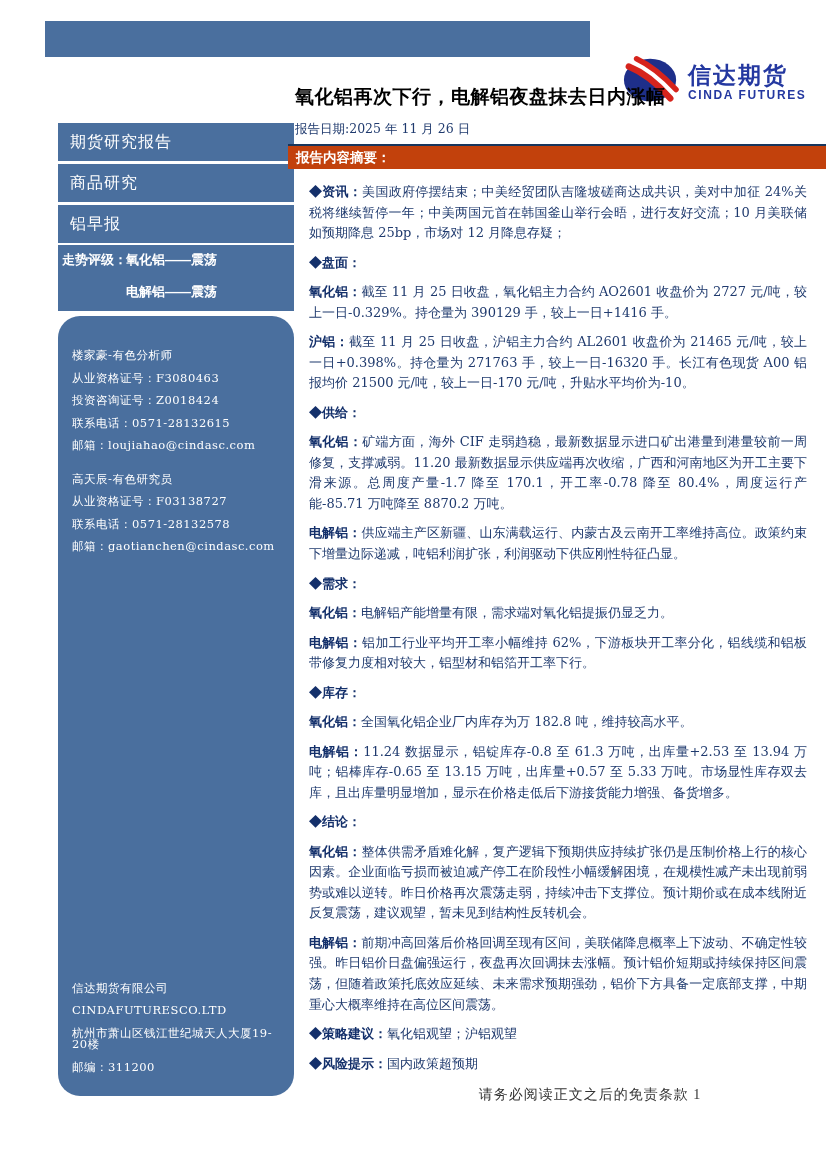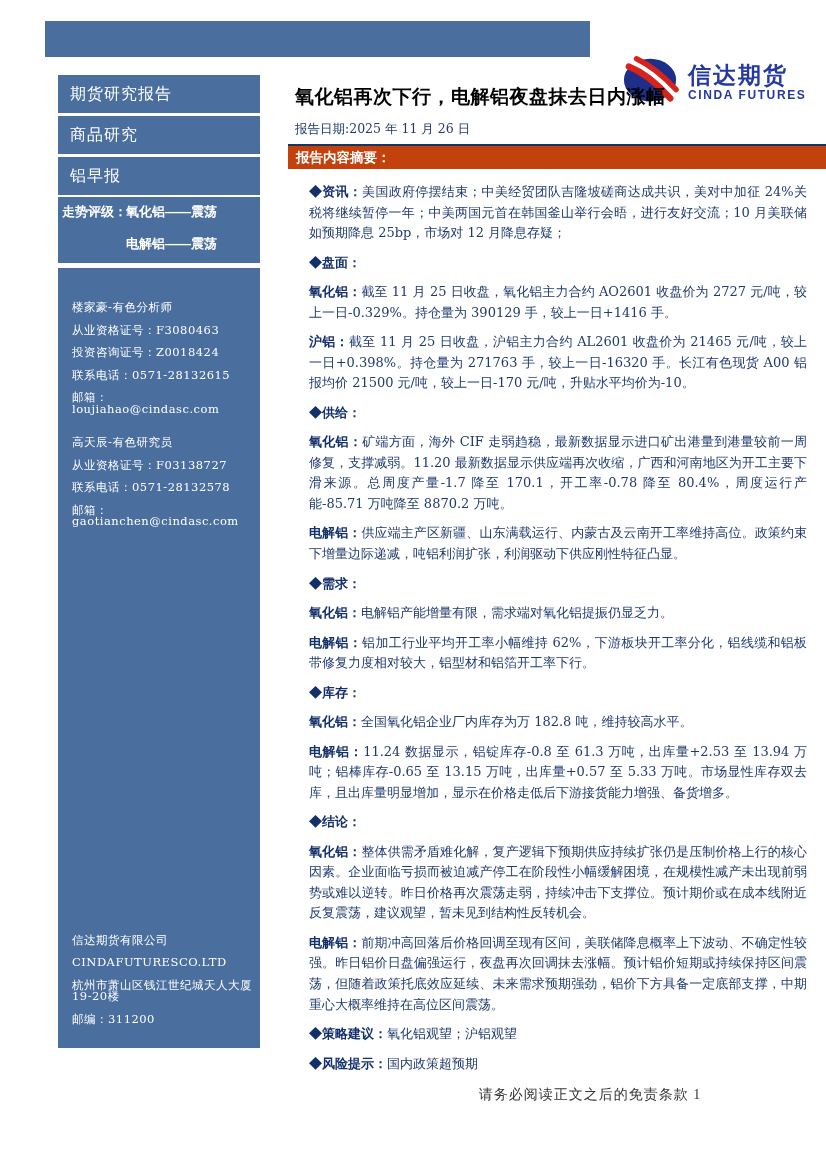--- a/index.html
+++ b/index.html
@@ -7,28 +7,28 @@
         font-family:"Liberation Sans",sans-serif;}
 
   
   .top-bar{position:absolute;left:45px;top:21px;width:545px;height:36px;background:#4a6f9e;}
   .logo-wrap{position:absolute;left:622px;top:12px;width:192px;height:52px;display:flex;align-items:center;gap:8px;margin-top:44px;}
   .logo-text{display:flex;flex-direction:column;line-height:1;}
   .logo-cn{font-size:23px;font-weight:bold;color:#2438a0;letter-spacing:2px;}
   .logo-en{font-size:12px;font-weight:bold;color:#2438a0;letter-spacing:1.6px;margin-top:2px;}
 
   
-  .side-box{position:absolute;left:58px;width:202px;background:#4a6f9e;color:#ffffff;box-sizing:border-box;}
+  .side-box{position:absolute;left:58px;width:236px;background:#4a6f9e;color:#ffffff;box-sizing:border-box;margin-top:48px;}
   .tab{height:38px;display:flex;align-items:center;padding-left:12px;font-size:16px;letter-spacing:1px;}
   #tab-0{top:75px;} #tab-1{top:116px;} #tab-2{top:157px;}
   .rating-box{top:197px;height:66px;padding:6px 4px 0 4px;font-weight:bold;font-size:13px;}
   .rating-row{display:flex;margin-bottom:14px;white-space:nowrap;}
   .rating-label{width:64px;flex:0 0 64px;}
   .info-box{top:268px;height:780px;padding:34px 10px 10px 14px;font-size:11.5px;
-            font-family:"DejaVu Serif","Liberation Serif",serif;}
+            font-family:"DejaVu Serif","Liberation Serif",serif;border-radius:22px;}
   .analyst{margin-bottom:22px;}
   .side-line{margin-bottom:11px;letter-spacing:.5px;line-height:1.0;}
   .company-block{position:absolute;left:14px;right:8px;bottom:12px;}
 
   
   .main-title{position:absolute;left:295px;top:84px;width:512px;font-size:19px;font-weight:bold;color:#000000;letter-spacing:.5px;}
   .date-row{position:absolute;left:295px;top:121px;width:505px;display:flex;justify-content:flex-start;
             font-family:"DejaVu Serif","Liberation Serif",serif;font-size:12.5px;color:#1f3a6e;}
   .date-value{padding-right:44px;}
   .summary-bar{position:absolute;left:288px;top:144px;width:538px;height:25px;background:#c2410c;

